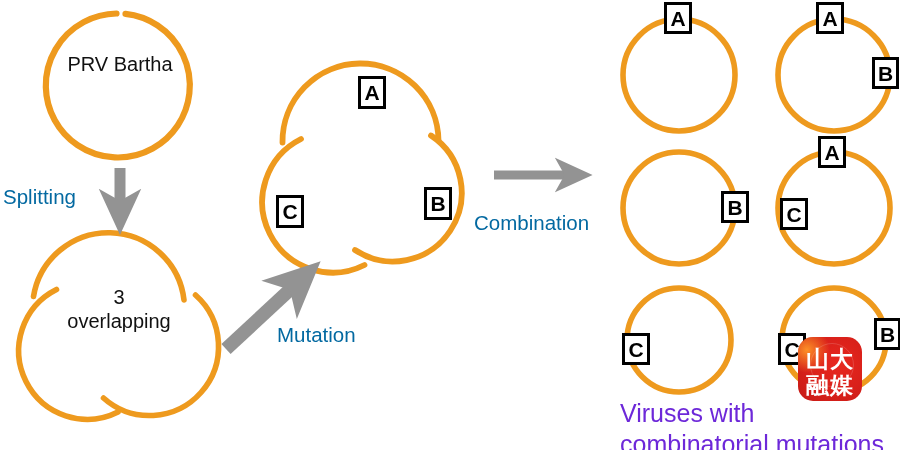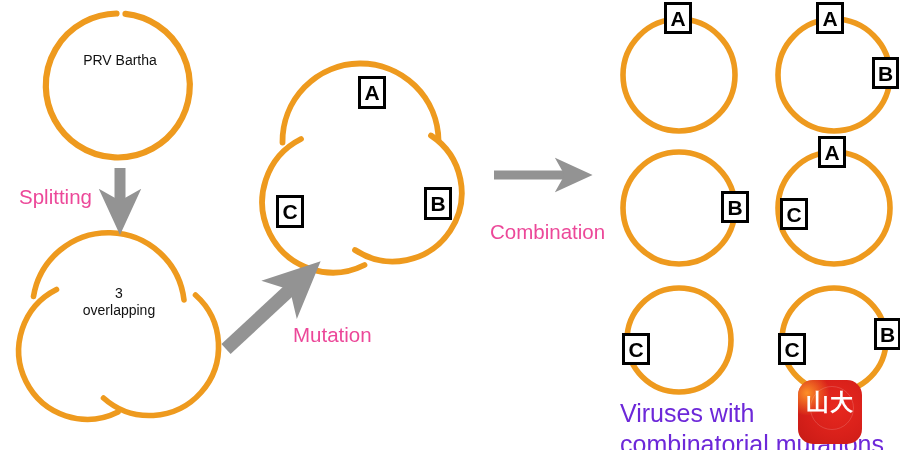--- a/index.html
+++ b/index.html
@@ -3,40 +3,39 @@
 <meta charset="utf-8">
 <style>
   * { margin:0; padding:0; box-sizing:border-box; }
   html,body{ background:#ffffff; }
   body{
     width:900px; height:450px; position:relative; overflow:hidden;
     font-family:"Liberation Sans", sans-serif;
     color:#111;
   }
   #canvas{ position:absolute; inset:0; width:900px; height:450px; }
-  .txt{ position:absolute; white-space:pre; color:#ec4899;margin-left:16px; }
+  .txt{ position:absolute; white-space:pre; color:#0369a1; }
   .genome-label{
     position:absolute; text-align:center; line-height:1.22;
-    font-size:14px; color:#111;
+    font-size:20px; color:#111;
   }
   .step-label{ font-size:20.5px; }
   .caption{
     position:absolute; text-align:left; line-height:1.25;
     font-size:25px; color:#6d28d9; white-space:pre-line;
   }
   .mark-box{
     position:absolute; background:#ffffff; border:3.4px solid #000;
     display:flex; align-items:center; justify-content:center;
     font-size:21px; font-weight:bold; color:#000; line-height:1;
   }
   .watermark{
     position:absolute; width:64px; height:64px; border-radius:15px;
     background:radial-gradient(circle at 62% 42%, #e8281f 0%, #d8201a 55%, #c51a15 100%);
     overflow:hidden;
-    margin-top:43px;
   }
   .watermark .glow{
     position:absolute; left:-14px; top:-10px; width:46px; height:46px;
     border-radius:50%;
     background:radial-gradient(circle, rgba(255,150,40,.95) 0%, rgba(230,60,25,.0) 70%);
   }
   .watermark .ring{
     position:absolute; left:12px; top:6px; width:44px; height:44px;
     border:1.6px solid rgba(255,255,255,.16); border-radius:50%;
   }
@@ -100,21 +99,21 @@
   <div>PRV Bartha</div>
 </div>
 
 <div class="genome-label" style="left:34px; top:285px; width:170px;">
   <div>3</div>
   <div>overlapping</div>
 </div>
 
 <div class="txt step-label" style="left:3px; top:185px;">Splitting</div>
 <div class="txt step-label" style="left:277px; top:323px;">Mutation</div>
-<div class="txt step-label" style="left:474px; top:220px;">Combination</div>
+<div class="txt step-label" style="left:474px; top:211px;">Combination</div>
 
 <div class="mark-box" style="left:358px; top:76px; width:28px; height:33px;">A</div>
 <div class="mark-box" style="left:424px; top:187px; width:28px; height:33px;">B</div>
 <div class="mark-box" style="left:276px; top:195px; width:28px; height:33px;">C</div>
 
 <div class="mark-box" style="left:664px; top:2px; width:28px; height:32px;">A</div>
 
 <div class="mark-box" style="left:816px; top:2px; width:28px; height:32px;">A</div>
 <div class="mark-box" style="left:872px; top:57px; width:27px; height:32px;">B</div>
 
@@ -128,13 +127,14 @@
 <div class="mark-box" style="left:778px; top:333px; width:28px; height:32px;">C</div>
 <div class="mark-box" style="left:874px; top:318px; width:27px; height:32px;">B</div>
 
 <div class="caption" style="left:620px; top:398px; width:275px;">Viruses with
 combinatorial mutations</div>
 
 <div class="watermark" style="left:798px; top:337px;">
   <div class="glow"></div>
   <div class="ring"></div>
   <div class="cn cn1">山大</div>
+  <div class="cn cn2">融媒</div>
 </div>
 
 </body></html>

